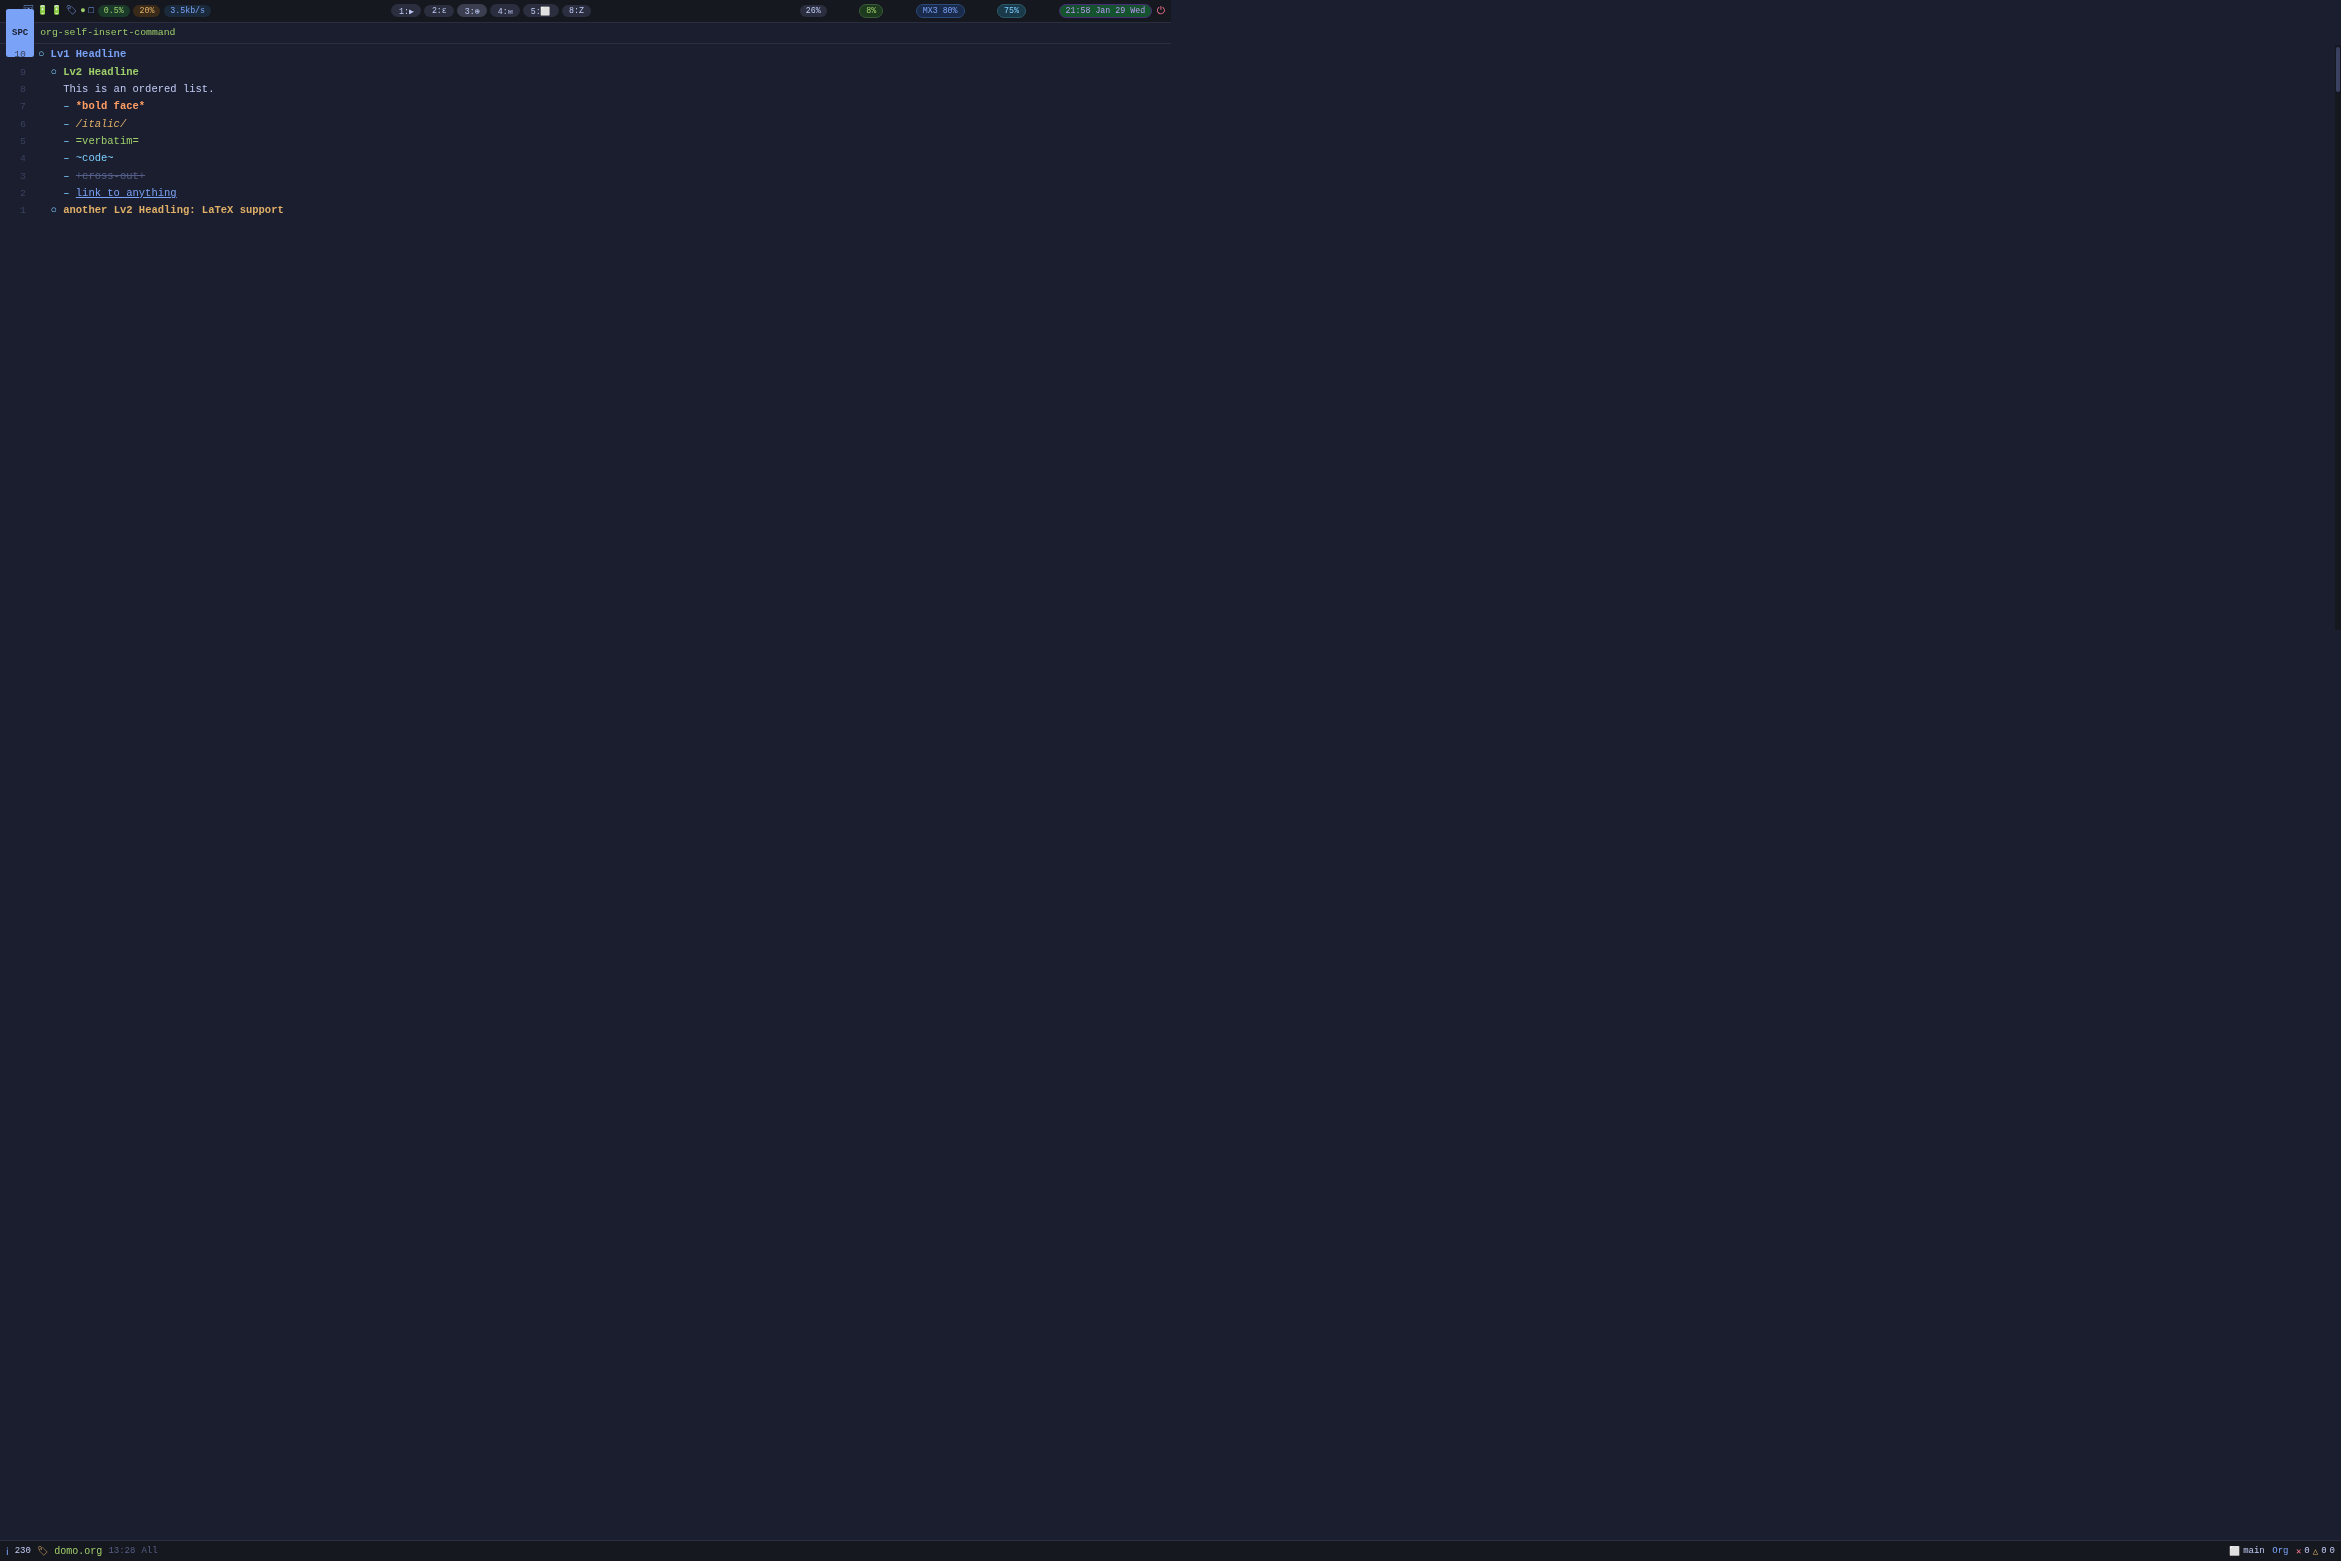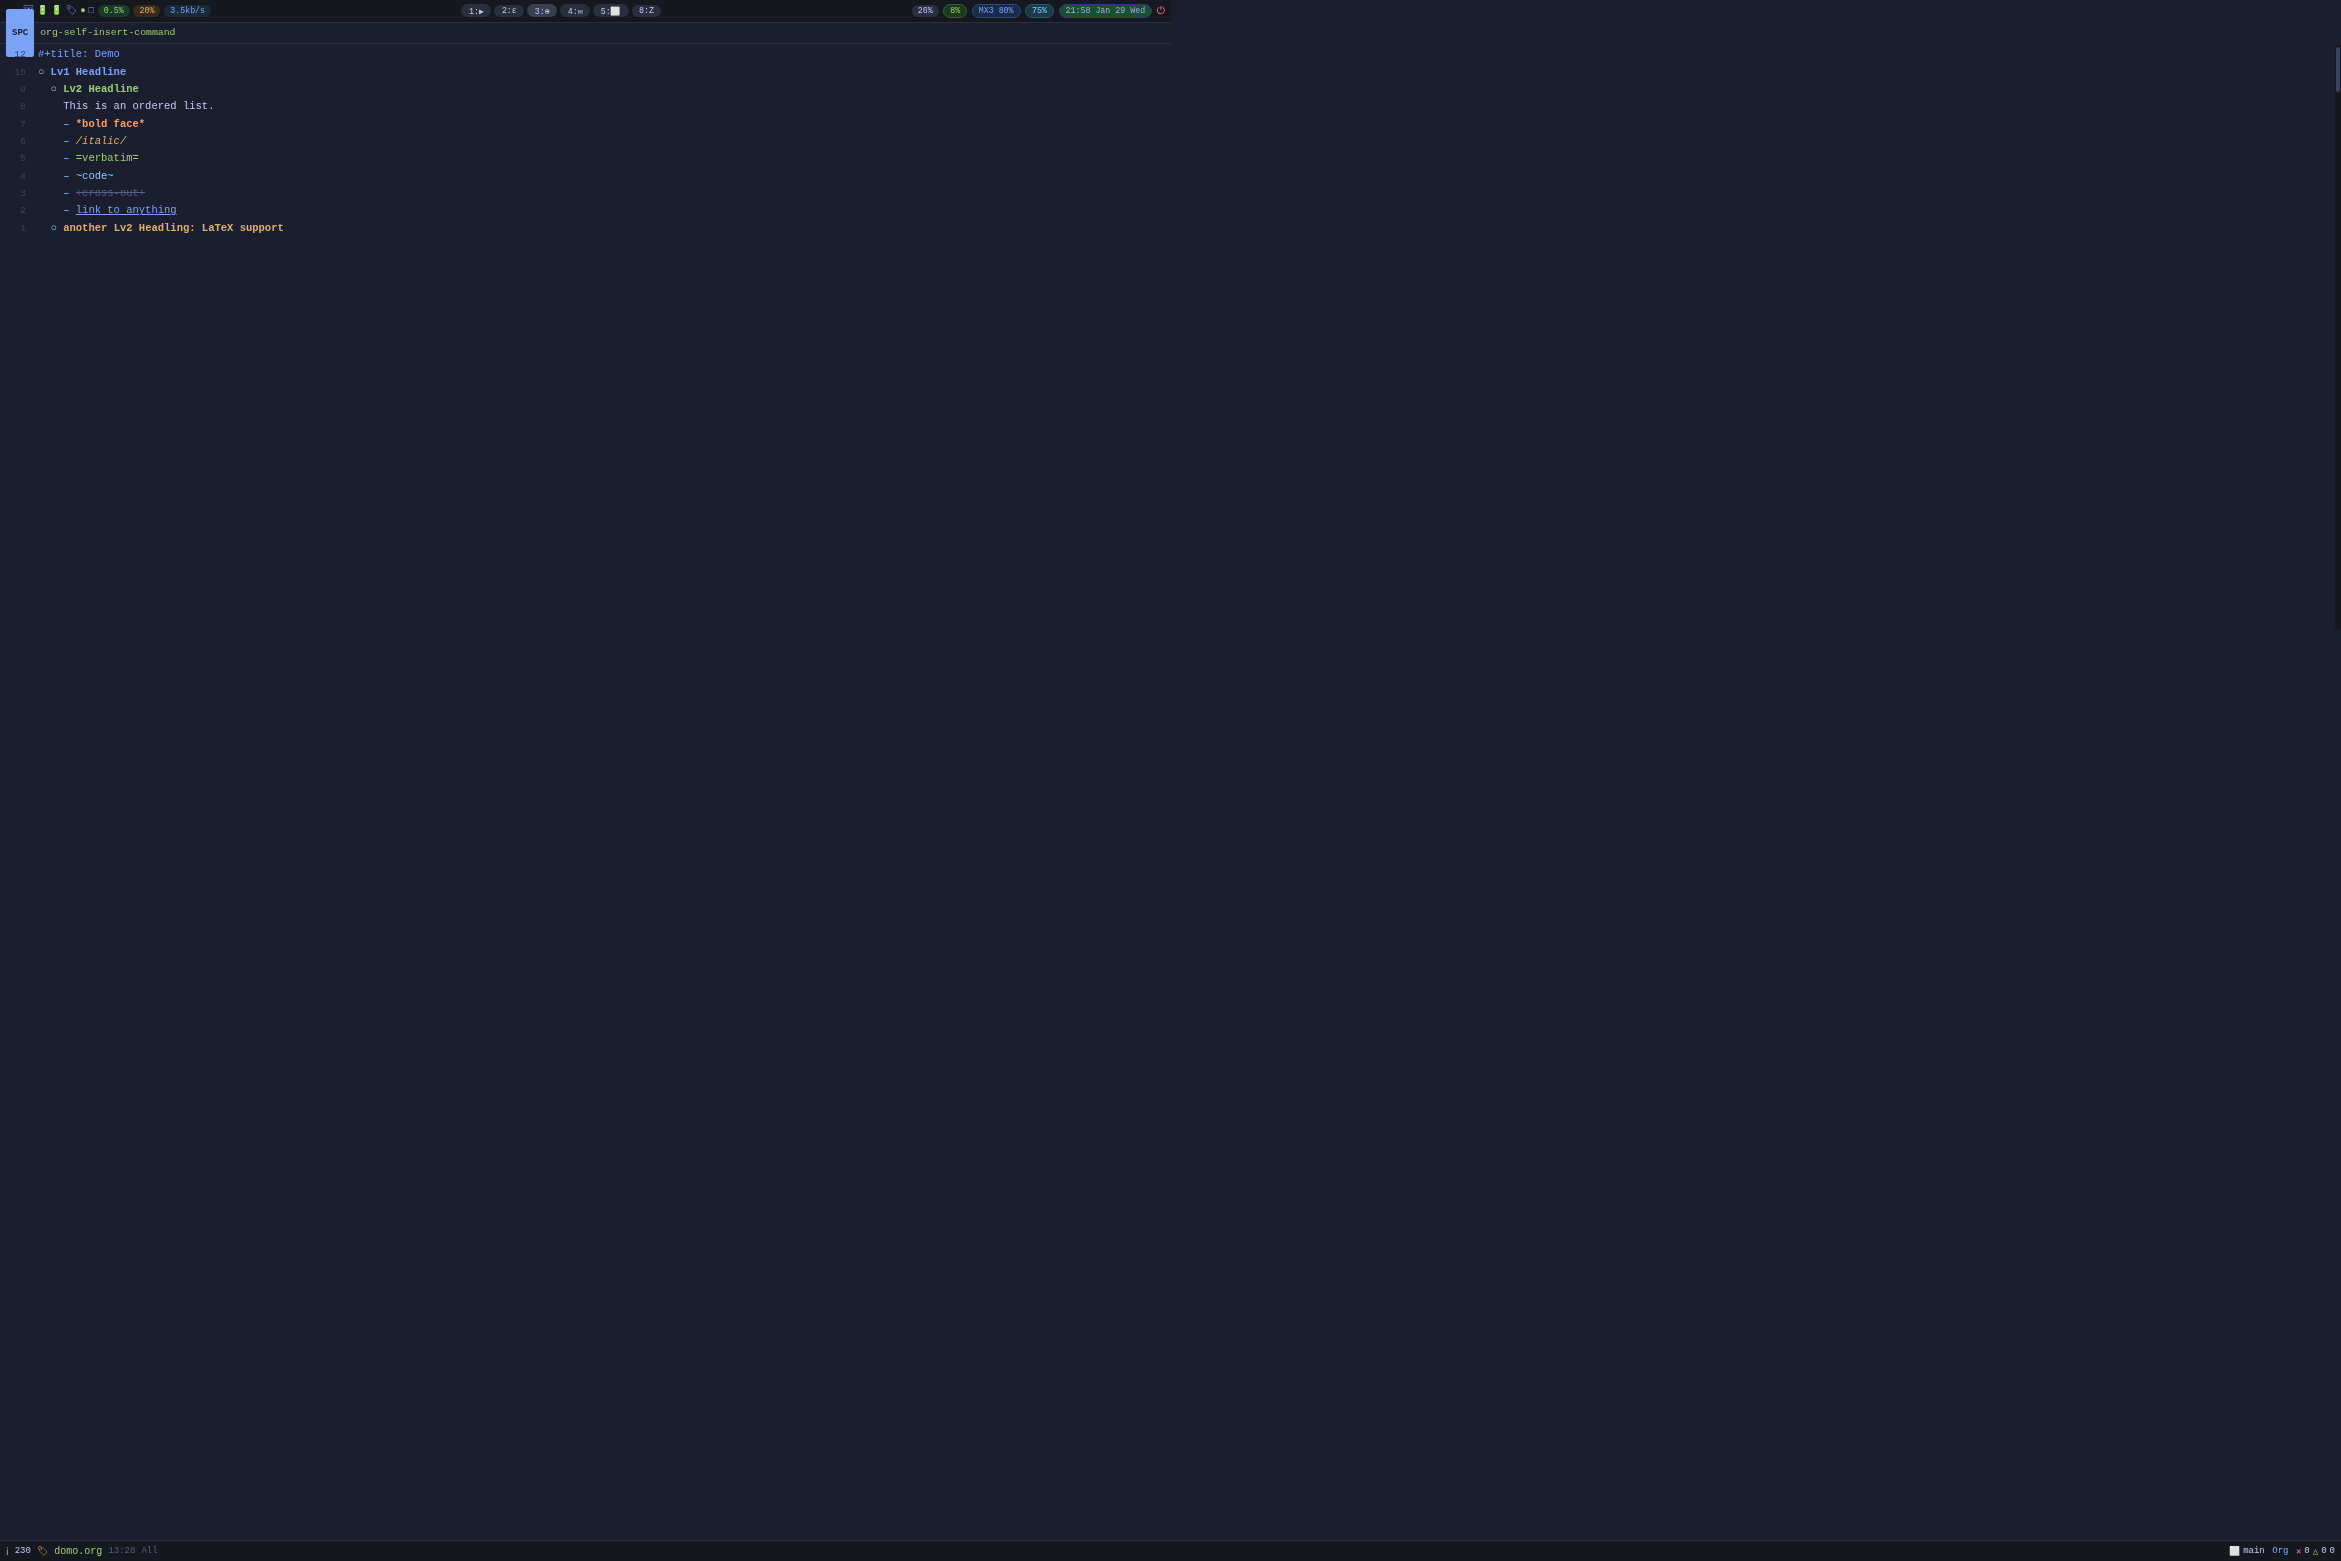--- a/index.html
+++ b/index.html
@@ -83,20 +83,21 @@
     .top-bar-right {
       display: flex;
       align-items: center;
       gap: 4.5px;
     }
 
     .status-pill {
       border-radius: 7.5px;
       padding: 1.5px 6px;
       font-size: 8.3px;
+      margin-left: 28px;
     }
 
     .status-pill.gray { background: #2a2e3e; color: #c0caf5; }
     .status-pill.green { background: #1e3a1e; color: #9ece6a; border: 0.8px solid #3a5a3a; }
     .status-pill.blue { background: #1a2a4a; color: #7aa2f7; border: 0.8px solid #2a4a7a; }
     .status-pill.cyan { background: #1a3a4a; color: #7dcfff; border: 0.8px solid #2a5a6a; }
     .status-pill.purple { background: #14532d; color: #bb9af7; border: 0.8px solid #4a2a7a; }
 
     
     .mode-bar {
@@ -319,24 +320,20 @@
   </div>
 </div>
 
 <div class="mode-bar">
   <span class="mode-tag">SPC</span>
   <span class="mode-command">org-self-insert-command</span>
 </div>
 
 <div class="editor">
 
-<div class="line">
-      <span class="line-number">12</span>
-      <span class="line-content"><span class="org-title-prefix">#+title: </span><span class="org-title-text">Demo</span></span>
-    </div>
     <div class="line">
       <span class="line-number">10</span>
       <span class="line-content"><span class="org-heading-bullet">○ </span><span class="org-h1">Lv1 Headline</span></span>
     </div>
     <div class="line">
       <span class="line-number">9</span>
       <span class="line-content"><span class="org-heading-bullet">  ○ </span><span class="org-h2">Lv2 Headline</span></span>
     </div>
     <div class="line">
       <span class="line-number">8</span>

